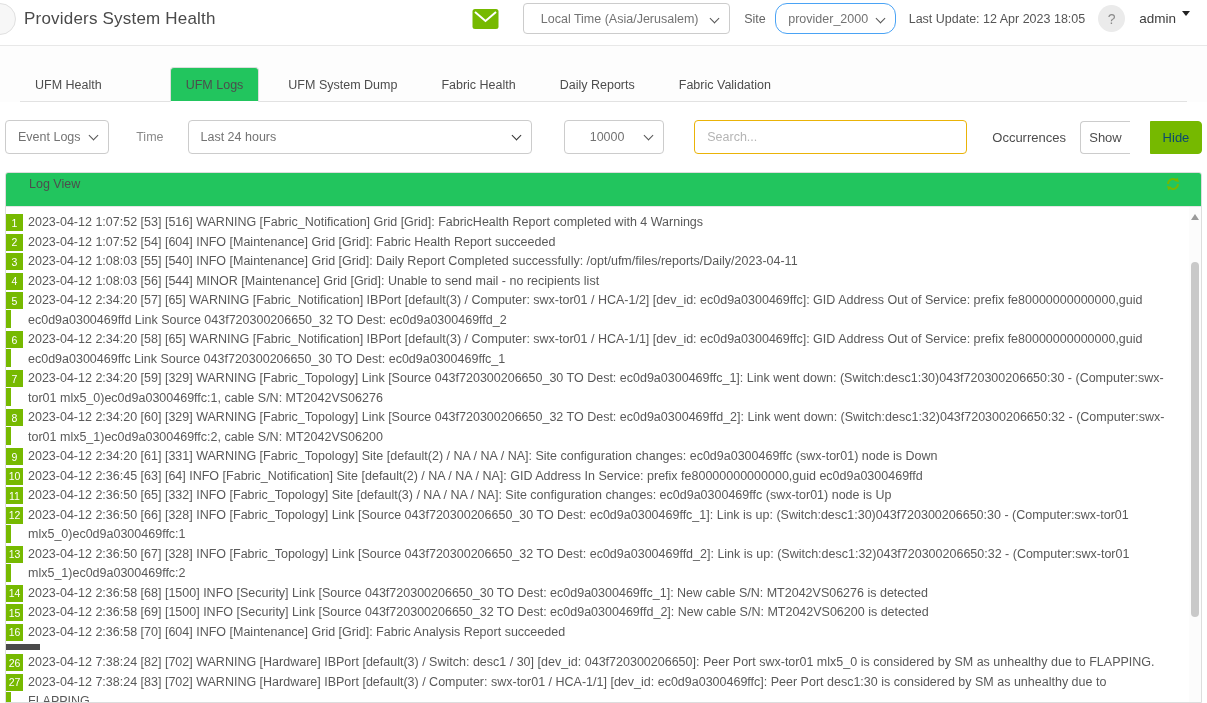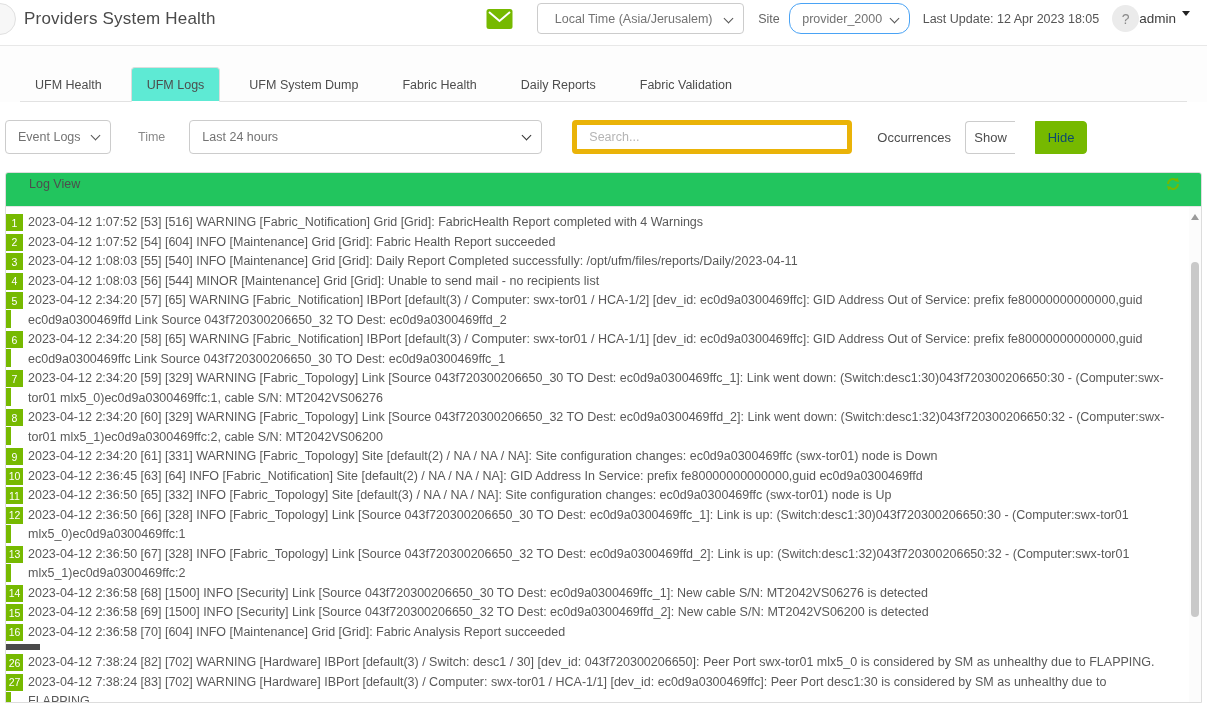--- a/index.html
+++ b/index.html
@@ -23,40 +23,40 @@
   .select::after{content:'';position:absolute;right:11px;top:11px;width:6px;height:6px;
     border-right:1.5px solid #555;border-bottom:1.5px solid #555;transform:rotate(45deg);}
   .tz-select{margin-left:24px;width:207px;}
   .tz-select span{margin:0 auto;}
   .site-label{margin-left:14px;font-size:12.5px;color:#666;}
   .site-select{margin-left:9px;width:121px;border:1px solid #4aa3f5;border-radius:12px;}
   .site-select span{margin:0 auto;}
   .last-update{margin-left:13px;font-size:12.5px;color:#555;}
   .help-circle{margin-left:13px;width:27px;height:27px;border-radius:50%;background:#ebebeb;
     color:#8a8a8a;font-size:14px;display:flex;align-items:center;justify-content:center;cursor:pointer;}
-  .user-menu{margin-left:0;display:flex;align-items:flex-start;font-size:13.5px;color:#3d3d3d;cursor:pointer;}
+  .user-menu{margin-left:14px;display:flex;align-items:flex-start;font-size:13.5px;color:#3d3d3d;cursor:pointer;}
   .caret-down{margin-left:6px;width:0;height:0;border-left:4px solid transparent;
     border-right:4px solid transparent;border-top:5px solid #222;}
   
   .tabs-area{background:#fdfdfd;padding:21px 20px 0 20px;}
   .tabs{display:flex;border-bottom:1px solid #e2e2e2;}
   .tab{height:35px;display:flex;align-items:center;padding:0 15px;margin-right:14px;
     font-size:12.5px;color:#4d4d4d;cursor:pointer;margin-bottom:-1px;}
-  .tab.active{background:#5eead4;border:1px solid #ddd;border-bottom:1px solid #fff;
-    border-radius:4px 4px 0 0;}
+  .tab.active{background:#22c55e;border:1px solid #ddd;border-bottom:1px solid #fff;
+    border-radius:4px 4px 0 0;margin-left:39px;}
   
   .filter-row{height:70px;display:flex;align-items:center;padding:0 5px;background:#fff;}
   .filter-row .select{height:34px;}
   .logtype-select{width:106px;}
   .time-label{margin-left:27px;font-size:12.5px;color:#8a8a8a;}
   .time-select{margin-left:24px;width:353px;}
   .time-select::after{border-color:#333;}
   .limit-select{width:102px;margin-left:32px;}
   .limit-select span{margin:0 auto;}
-  .search-input{margin-left:30px;width:280px;height:34px;border:5px solid #eab308;border-radius:4px;
+  .search-input{margin-left:30px;width:280px;height:34px;border:1px solid #eab308;border-radius:4px;
     padding:0 12px;font-size:12.5px;color:#555;font-family:inherit;outline:none;}
   .search-input::placeholder{color:#b5b5b5;}
   .occ-label{margin-left:25px;font-size:13px;color:#4d4d4d;}
   .toggle-group{margin-left:14px;display:flex;gap:20px;}
   .toggle-btn{height:33px;display:flex;align-items:center;justify-content:center;
     font-size:13px;cursor:pointer;}
   .show-btn{width:50px;background:#fff;border:1px solid #ccc;border-right:none;
     border-radius:4px 0 0 4px;color:#4d4d4d;}
   .hide-btn{width:52px;background:var(--green);color:#0c4a6e;border:1px solid var(--green);
     border-radius:0 4px 4px 0;}
@@ -127,20 +127,23 @@
 </div>
 
 <div class="filter-row">
   <div class="select logtype-select">
     <span>Event Logs</span>
   </div>
   <div class="time-label">Time</div>
   <div class="select time-select">
     <span>Last 24 hours</span>
   </div>
+  <div class="select limit-select">
+    <span>10000</span>
+  </div>
   <input class="search-input" placeholder="Search..." style="">
   <div class="occ-label">Occurrences</div>
   <div class="toggle-group">
     <div class="toggle-btn show-btn">Show</div>
     <div class="toggle-btn hide-btn">Hide</div>
   </div>
 </div>
 
 <div class="log-panel">
   <div class="log-header">

